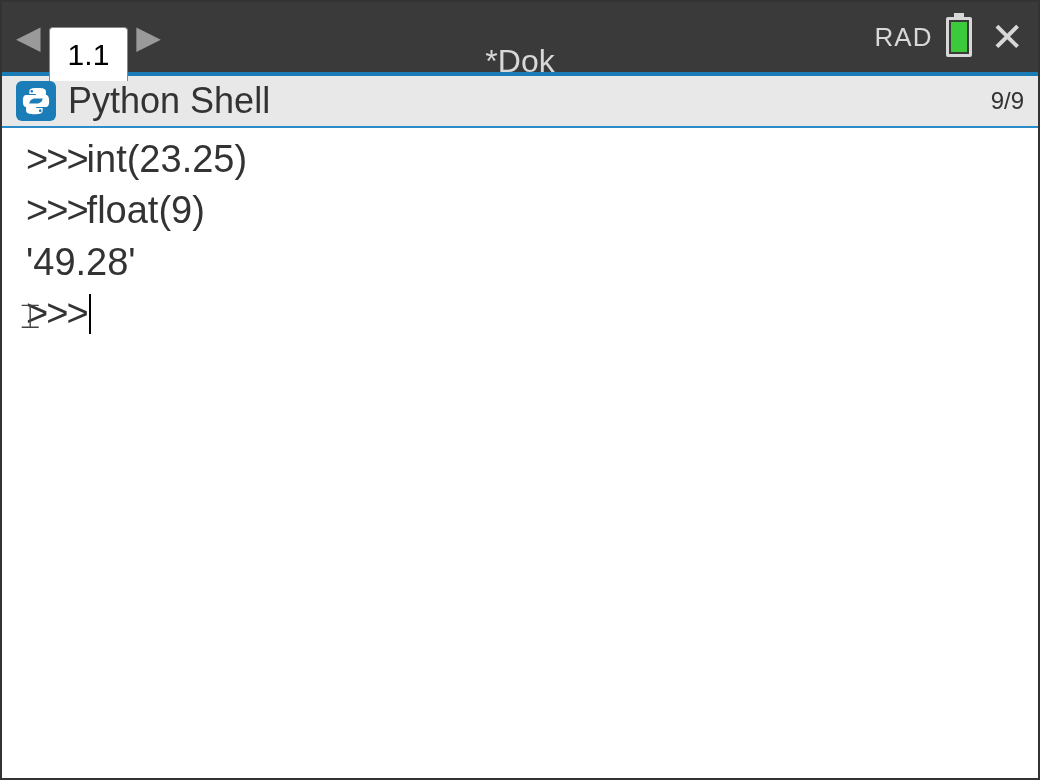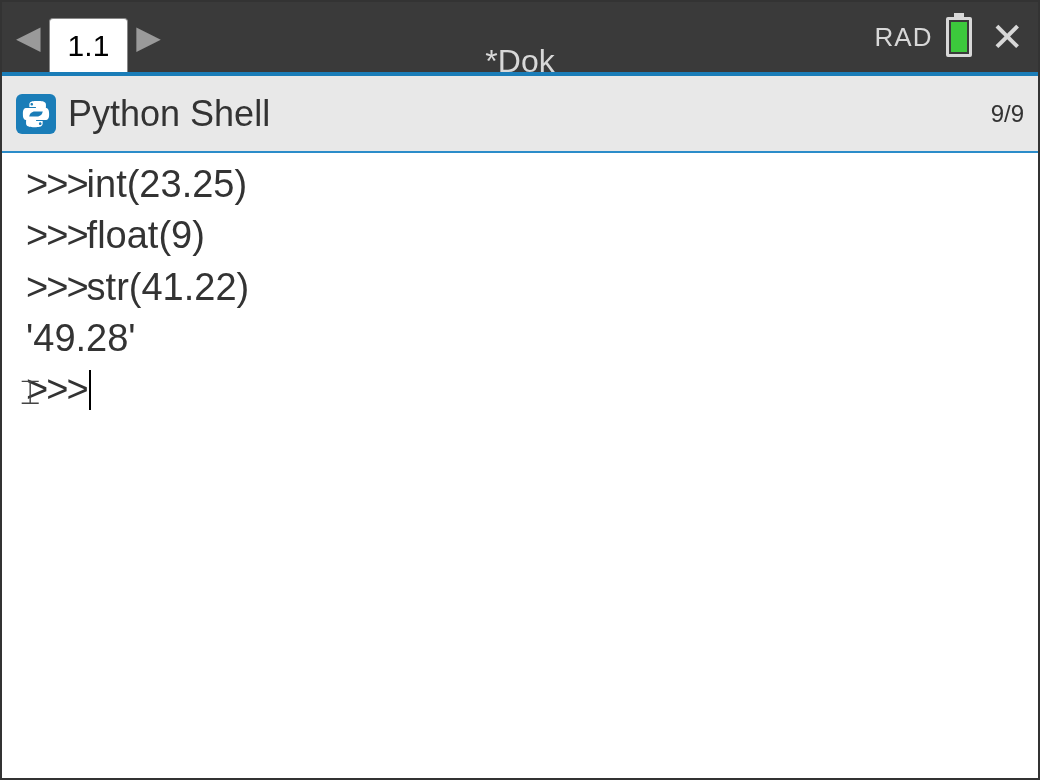--- a/index.html
+++ b/index.html
@@ -32,21 +32,21 @@
     }
     .tab {
       background: #fff;
       color: #000;
       font-size: 30px;
       padding: 10px 18px 10px 18px;
       margin: 0 4px;
       border-top-left-radius: 4px;
       border-top-right-radius: 4px;
       position: relative;
-      top: 8px;
+      top: 17px;
       height: 54px;
       display: flex;
       align-items: center;
       border: 1px solid #888;
       border-bottom: none;
       justify-content: center;
     }
     .doc-title {
       color: #d8d8d8;
       font-size: 32px;
@@ -99,21 +99,21 @@
       padding: 0 4px;
       font-weight: 300;
     }
     .blue-divider {
       height: 4px;
       background: #1a7db8;
     }
     .shell-header {
       background: #e8e8e8;
       border-bottom: 2px solid #2b8cc9;
-      height: 77px;
+      height: 52px;
       display: flex;
       align-items: center;
       padding: 0 14px;
     }
     .python-icon {
       width: 40px;
       height: 40px;
       background: #1a7db8;
       border-radius: 6px;
       display: flex;
@@ -200,21 +200,20 @@
     </svg>
   </div>
   <span class="shell-title">Python Shell</span>
   <span class="shell-counter">9/9</span>
 </div>
 
 <div class="shell-body">
   <div id="shell-lines">
       <div class="shell-line"><span class="prompt">&gt;&gt;&gt;</span><span>int(23.25)</span></div>
       <div class="shell-line"><span class="prompt">&gt;&gt;&gt;</span><span>float(9)</span></div>
-      <div class="shell-line"><span class="prompt">&gt;&gt;&gt;</span><span>str(41.22)</span></div>
       <div class="shell-line"><span class="prompt"></span><span>'49.28'</span></div>
     </div>
   <div class="cursor-line">
     <span class="text-cursor-icon">⌶</span>
     <span class="prompt">&gt;&gt;&gt;</span>
     <span class="caret"></span>
   </div>
 </div>
 
 </body></html>

